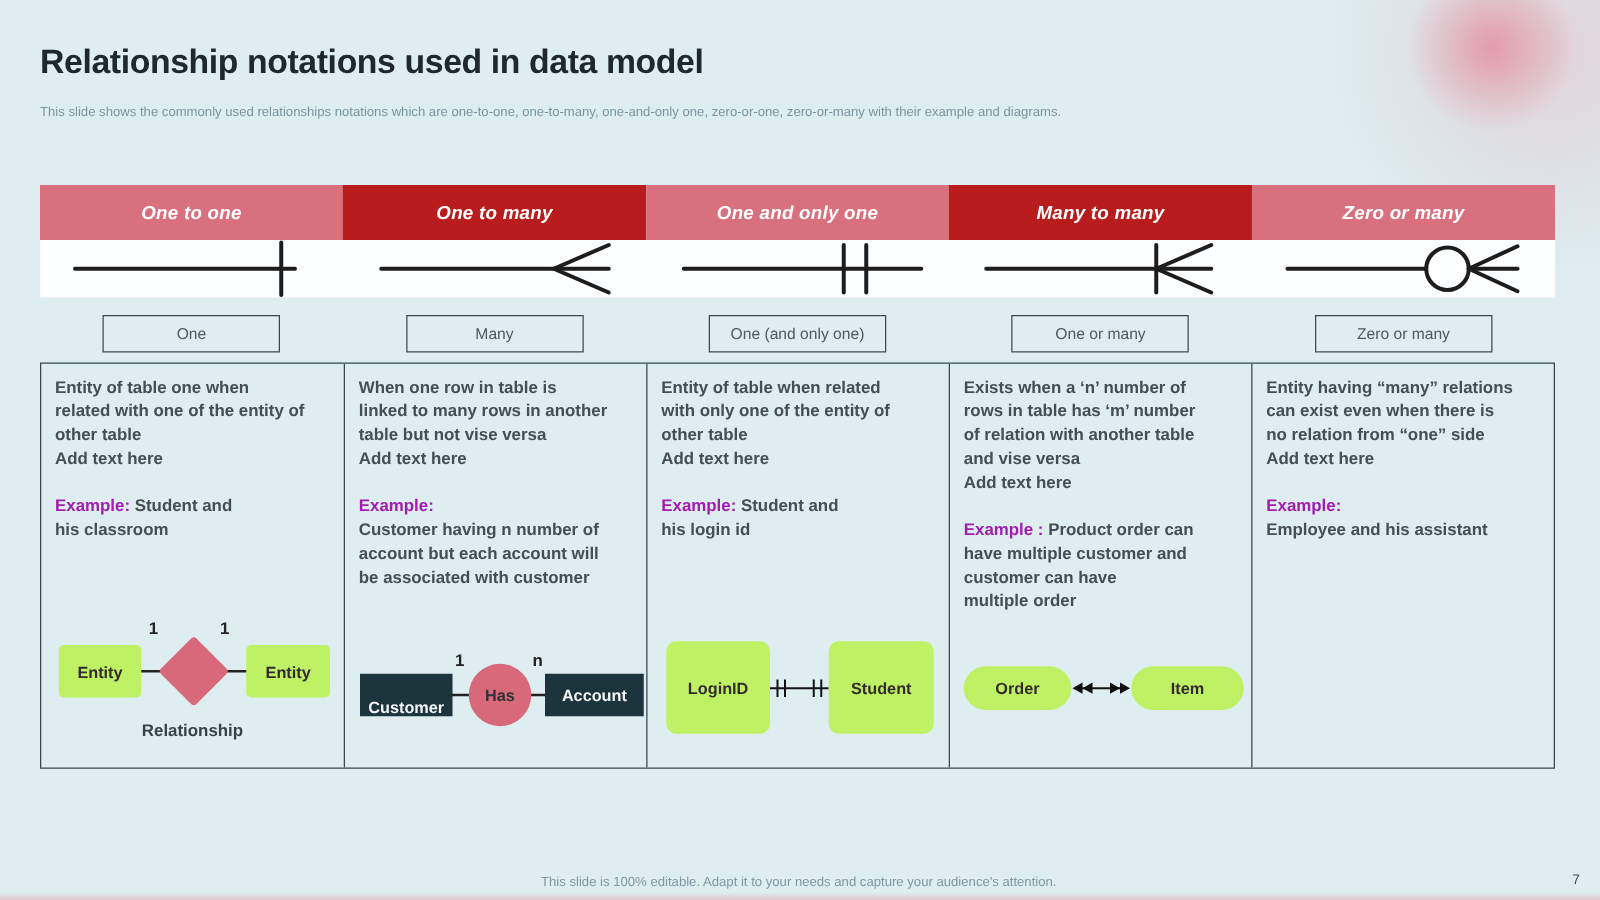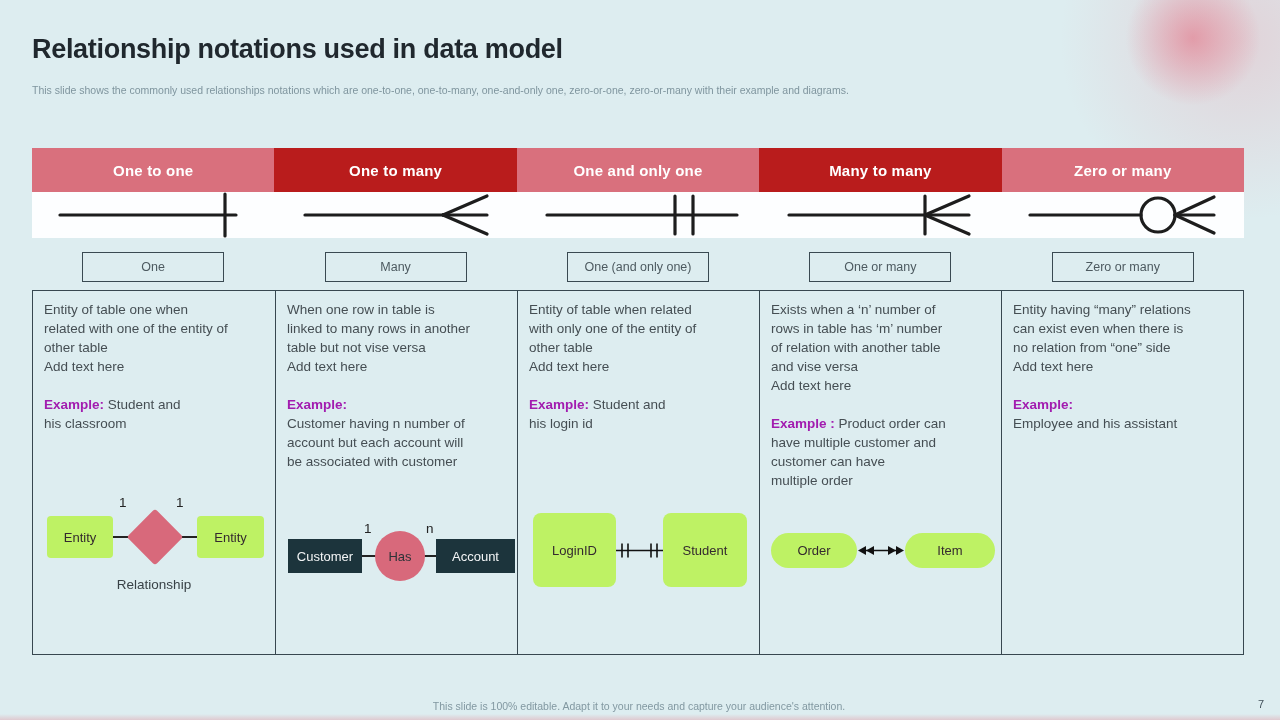--- a/index.html
+++ b/index.html
@@ -21,21 +21,21 @@
   }
   .title {
     position:absolute; left:32px; top:34px;
     font-size:27px; font-weight:bold; letter-spacing:-0.3px; color:#20282e;
   }
   .subtitle {
     position:absolute; left:32px; top:84px;
     font-size:10.5px; color:#7f959e;
   }
   .table { position:absolute; left:32px; top:148px; width:1212px; }
-  .hdr-row { display:grid; grid-template-columns:repeat(5,1fr); height:44px; }
+  .hdr-row { display:grid; grid-template-columns:repeat(5,1fr); height:44px;font-style:italic; }
   .hdr {
     display:flex; align-items:center; justify-content:center;
     color:#ffffff; font-size:15px; font-weight:bold; letter-spacing:.2px;
   }
   .hdr.pink { background:#d9707d; }
   .hdr.dark { background:#b91c1c; }
   .sym-row {
     display:grid; grid-template-columns:repeat(5,1fr);
     height:46px; background:#fdfeff;
   }
@@ -43,21 +43,21 @@
   .sym-cell svg { display:block; }
   .sym-stroke { stroke:#1d1d1d; stroke-width:3.2; stroke-linecap:round; fill:none; }
   .lbl-row { display:grid; grid-template-columns:repeat(5,1fr); height:52px; }
   .lbl-box {
     width:142px; height:30px; margin:14px auto 0 auto;
     border:1px solid #3a4a52; display:flex; align-items:center; justify-content:center;
     font-size:12.5px; color:#4d5a60;
   }
   .body-row {
     display:grid; grid-template-columns:repeat(5,1fr);
-    height:365px; border:1px solid #374750;
+    height:325px; border:1px solid #374750;font-weight:bold;
   }
   .cell { position:relative; border-left:1px solid #374750; padding:9px 11px 0 11px; }
   .cell:first-child { border-left:none; }
   .desc { font-size:13.5px; line-height:19px; color:#454e53; white-space:pre-line; }
   .example { margin-top:19px; font-size:13.5px; line-height:19px; color:#454e53; }
   .example b { color:#a21caf; }
   .example span { white-space:pre-line; }
   
   .dg { position:absolute; left:0; top:0; right:0; bottom:0; pointer-events:none; }
   .dbox { position:absolute; display:flex; align-items:center; justify-content:center; font-size:13px; }
@@ -184,21 +184,21 @@
           <b>Example:</b><span>
 Customer having n number of
 account but each account will
 be associated with customer</span>
         </div>
         <div class="dg">
           <div class="dnum" style="left:88px; top:230px;">1</div>
           <div class="dnum" style="left:150px; top:230px;">n</div>
           <div class="dline" style="left:84px; top:264px; width:18px;"></div>
           <div class="dline" style="left:146px; top:264px; width:18px;"></div>
-          <div class="dbox dark" style="left:12px; top:248px; width:74px; height:34px;">
+          <div class="dbox dark" style="left:12px; top:248px; width:74px; height:34px;align-items:flex-end;">
               <span>Customer</span>
             </div>
           <div class="dcircle" style="left:99px; top:240px;">
               <span>Has</span>
             </div>
           <div class="dbox dark" style="left:160px; top:248px; width:79px; height:34px;">
               <span>Account</span>
             </div>
         </div>
       </div>

